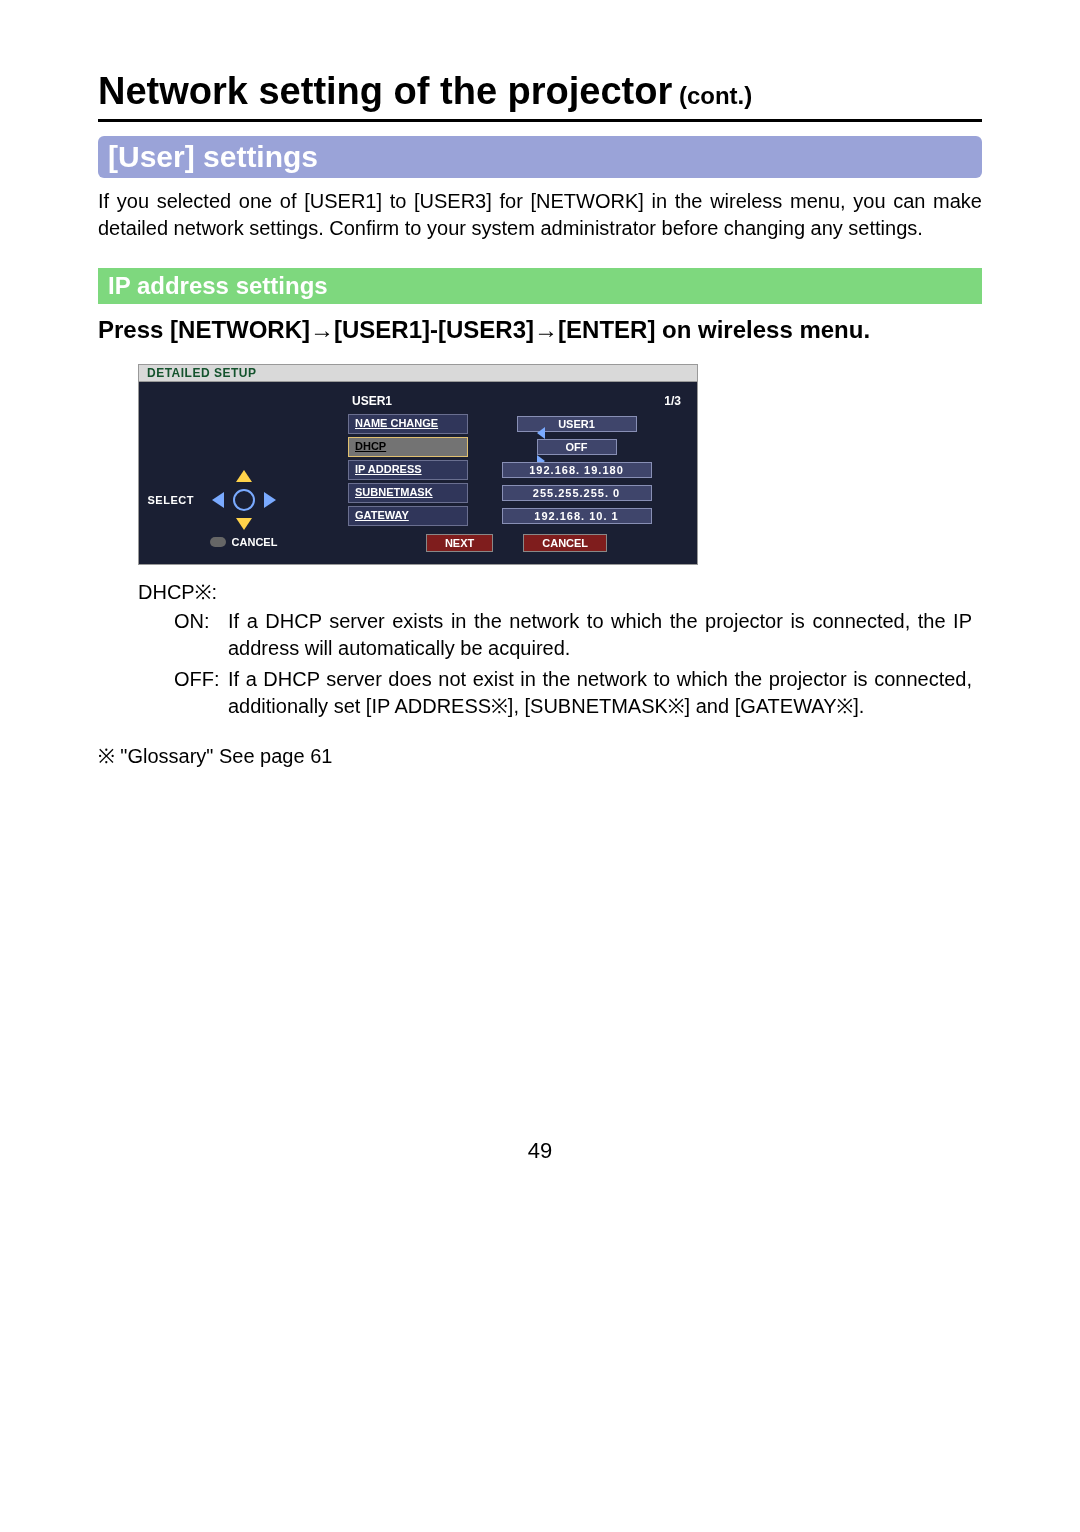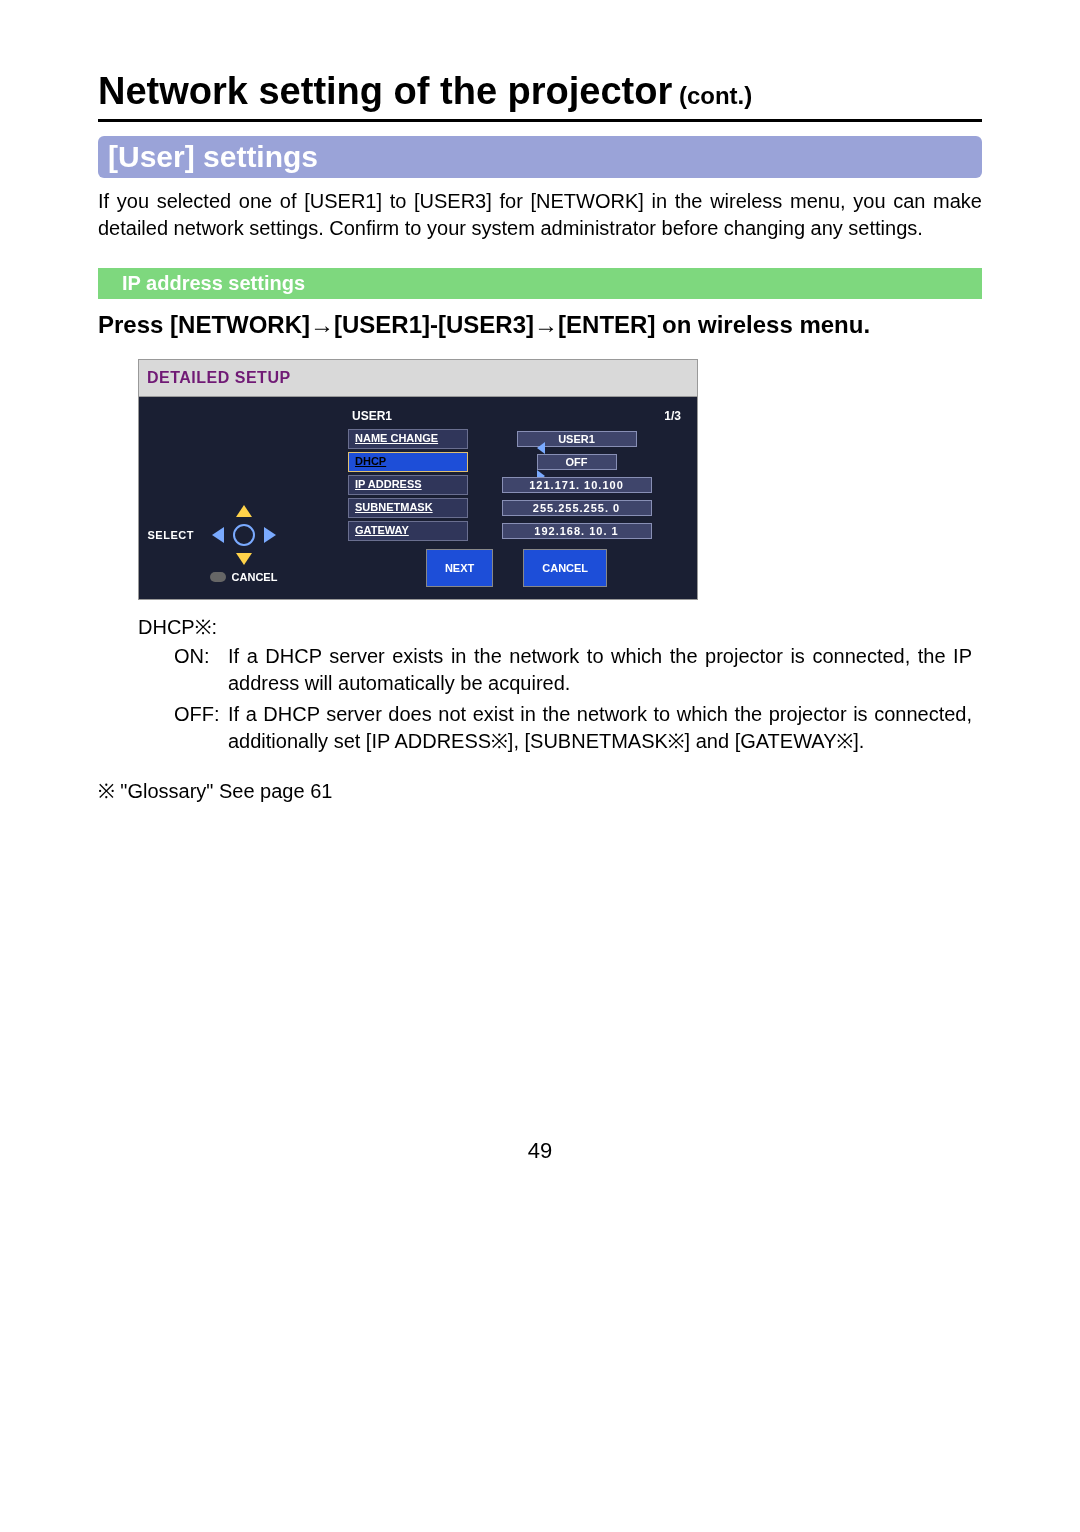--- a/index.html
+++ b/index.html
@@ -42,23 +42,23 @@
   .intro {
     font-size: 20px;
     text-align: justify;
     text-justify: inter-word;
     line-height: 1.35;
     margin-bottom: 26px;
   }
   .bar-green {
     background: #7ed87e;
     color: #fff;
-    font-size: 20px;
-    font-weight: bold;
-    padding: 4px 24px;
+    font-size: 24px;
+    font-weight: bold;
+    padding: 4px 10px;
     margin-bottom: 10px;
   }
   .subhead {
     font-size: 22px;
     font-weight: bold;
     margin: 4px 0 2px 0;
   }
   .pressline {
     font-size: 24px;
     font-weight: bold;
@@ -67,24 +67,24 @@
   }
   
   .osd-wrap {
     margin: 0 0 14px 40px;
     width: 560px;
   }
   .osd-title {
     background: #d9d9d9;
     border: 1px solid #999;
     border-bottom: none;
-    padding: 9px 8px;
-    font-size: 16px;
-    font-weight: bold;
-    color: #701a75;
+    padding: 1px 8px;
+    font-size: 12px;
+    font-weight: bold;
+    color: #14532d;
     letter-spacing: 0.5px;
   }
   .osd-body {
     background: #1a1f33;
     border: 1px solid #999;
     padding: 10px 12px 12px 12px;
     display: flex;
     gap: 12px;
   }
   .osd-left {
@@ -184,21 +184,21 @@
     background: #30365a;
     border: 1px solid #6a6f90;
     color: #fff;
     font-size: 11px;
     font-weight: bold;
     padding: 2px 6px;
     box-sizing: border-box;
     text-decoration: underline;
   }
   .osd-label.highlight {
-    background: #1d4ed8;
+    background: #737373;
     color: #000;
     border-color: #e0c070;
   }
   .osd-value {
     flex: 1;
     display: flex;
     justify-content: center;
     align-items: center;
   }
   .valbox {
@@ -235,26 +235,26 @@
     border-bottom: 6px solid transparent;
     border-left: 8px solid #7aaaff;
   }
   .osd-btnrow {
     display: flex;
     justify-content: center;
     gap: 30px;
     margin-top: 8px;
   }
   .osd-btn {
-    background: #1d4ed8;
+    background: #7f1d1d;
     border: 1px solid #888;
     color: #fff;
     font-size: 11px;
     font-weight: bold;
-    padding: 12px 18px;
+    padding: 2px 18px;
   }
   .dhcp-block {
     font-size: 20px;
     margin-left: 40px;
     margin-right: 10px;
     line-height: 1.35;
   }
   .dhcp-title { margin-bottom: 2px; }
   .desc-row {
     display: flex;
@@ -326,21 +326,21 @@
             <div class="dhcp-wrap">
               <div class="tri-left"></div>
               <div class="valbox" style="min-width:80px">OFF</div>
               <div class="tri-right"></div>
             </div>
           </div>
         </div>
         <div class="osd-row">
           <div class="osd-label">IP ADDRESS</div>
           <div class="osd-value">
-              <div class="valbox wide">121.171.  10.100</div>
+              <div class="valbox wide">192.168.  19.180</div>
             </div>
         </div>
         <div class="osd-row">
           <div class="osd-label">SUBNETMASK</div>
           <div class="osd-value">
               <div class="valbox wide">255.255.255.   0</div>
             </div>
         </div>
         <div class="osd-row">
           <div class="osd-label">GATEWAY</div>

